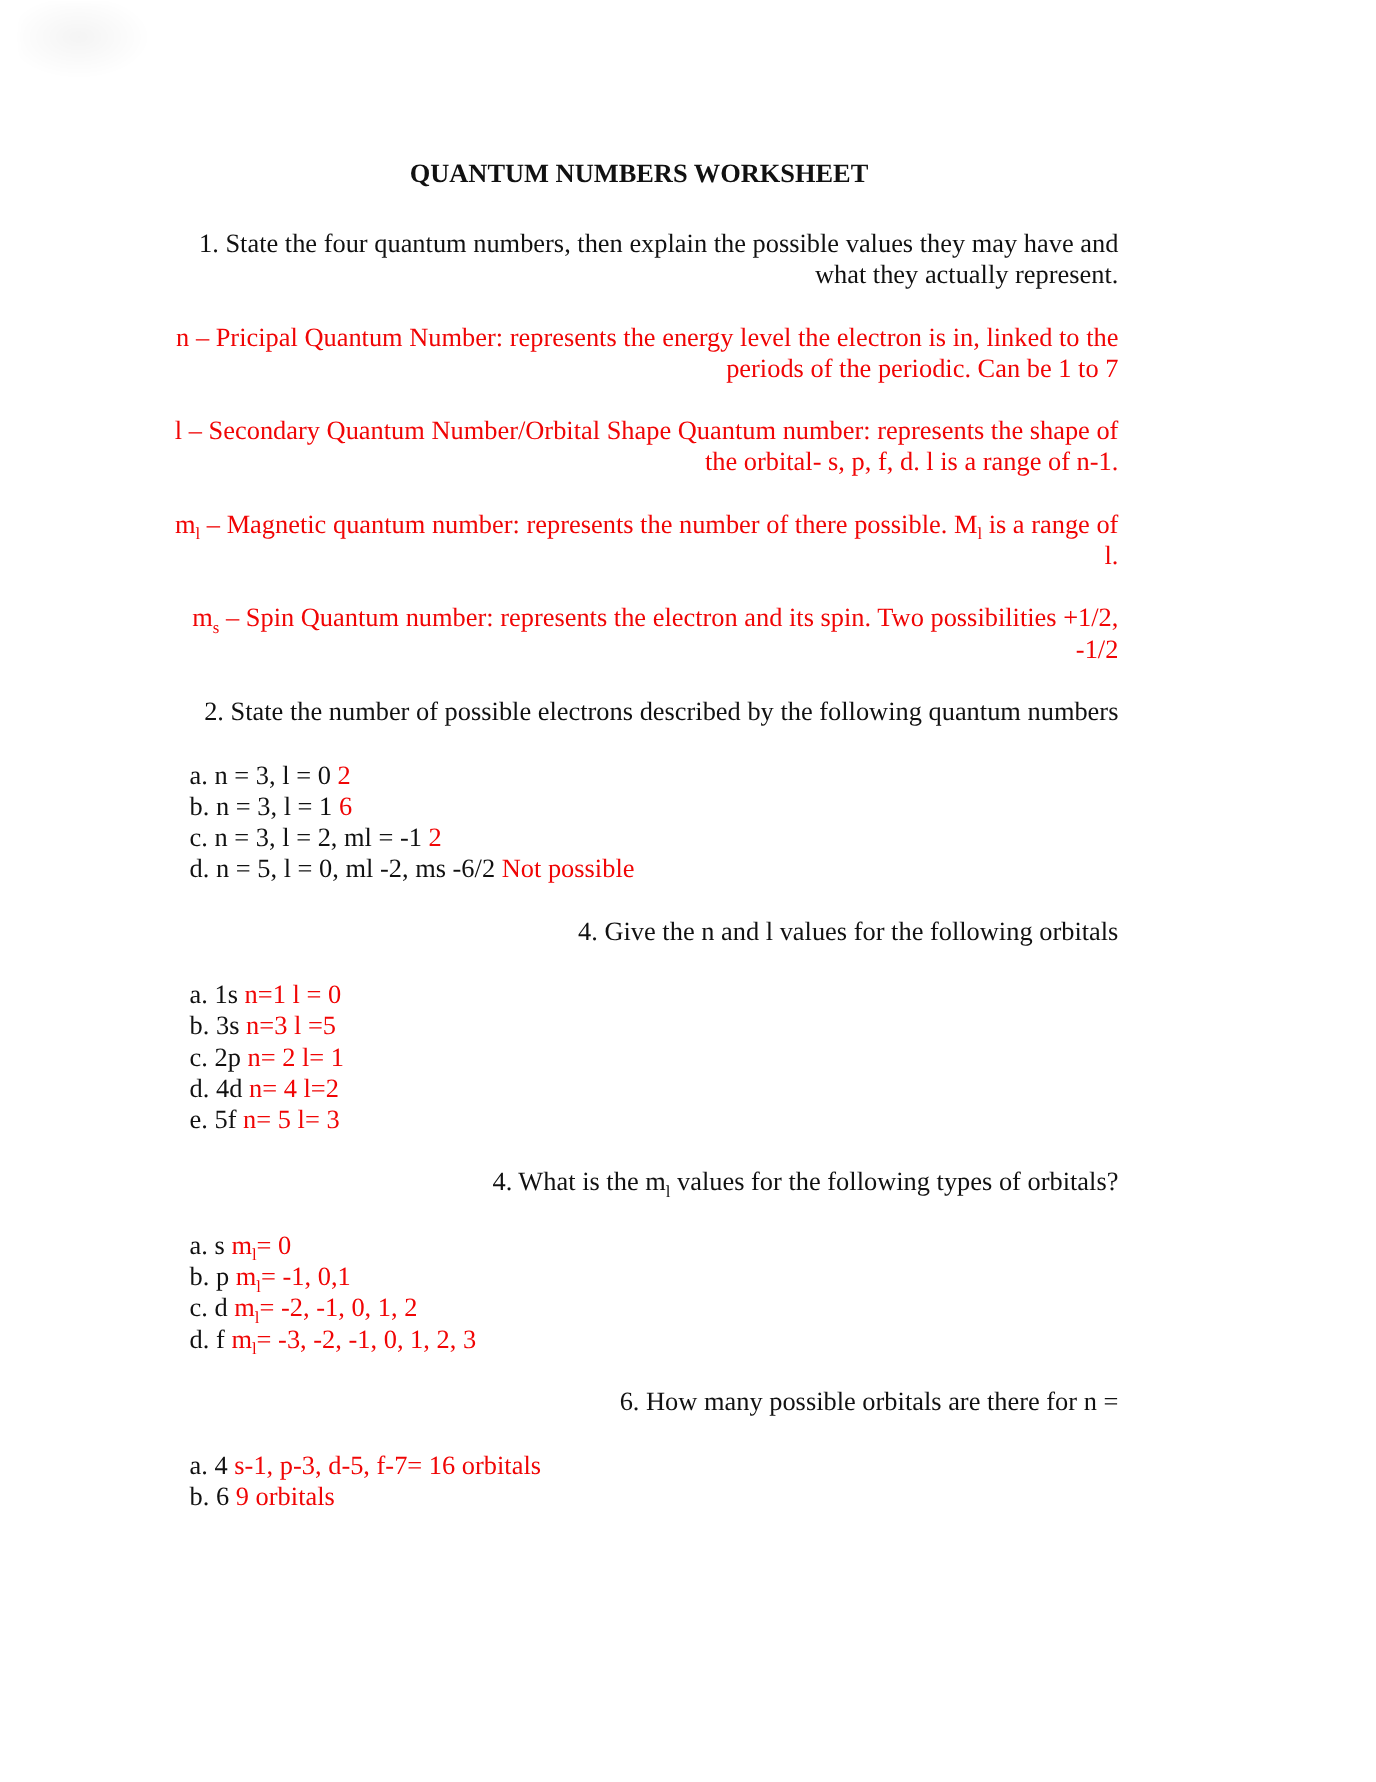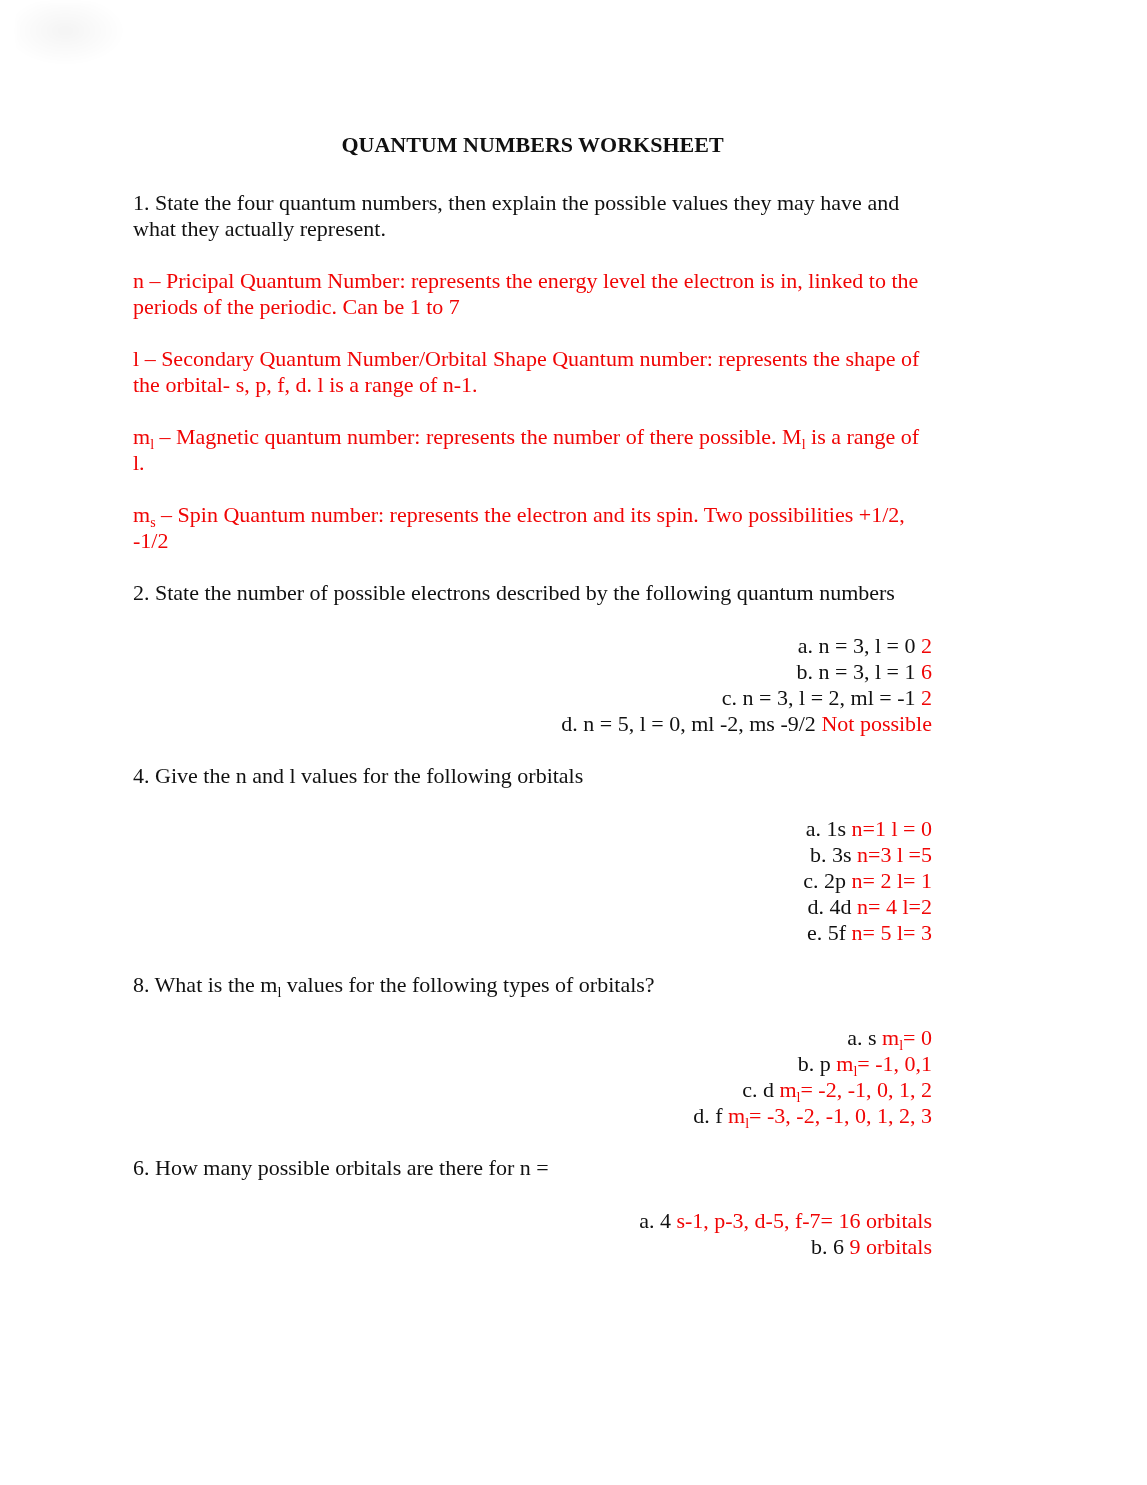--- a/index.html
+++ b/index.html
@@ -37,31 +37,31 @@
     font-size: 22px;
     line-height: 26px;
     font-weight: bold;
     text-align: center;
     margin: 0;
   }
   p.line {
     font-size: 22px;
     line-height: 26px;
     margin: 26px 0 0 0;
+    text-align: right;
   }
   p.q1-prompt { margin-top: 32px; }
   .red {
     color: var(--red, #f00505);
     font-weight: normal;
   }
   .blk { color: var(--ink, #111111); font-weight: normal; }
   .list {
     margin-top: 27px;
     padding-left: 25px;
-    text-align: right;
   }
   .list p.item {
     font-size: 22px;
     line-height: 26px;
     margin: 0;
   }
   sub {
     font-size: 14px;
     line-height: 0;
   }
@@ -84,34 +84,34 @@
   <p class="line red"><span>m</span><sub>l</sub><span> – Magnetic quantum number: represents the number of there possible. M</span><sub>l</sub><span> is a range of l.</span></p>
 
   <p class="line red"><span>m</span><sub>s</sub><span> – Spin Quantum number: represents the electron and its spin. Two possibilities +1/2, -1/2</span></p>
 
   <p class="line">2. State the number of possible electrons described by the following quantum numbers</p>
 
   <div class="list">
     <p class="item"><span class="blk">a. n = 3, l = 0 </span><span class="red">2</span></p>
     <p class="item"><span class="blk">b. n = 3, l = 1 </span><span class="red">6</span></p>
     <p class="item"><span class="blk">c. n = 3, l = 2, ml = -1 </span><span class="red">2</span></p>
-    <p class="item"><span class="blk">d. n = 5, l = 0, ml -2, ms -9/2 </span><span class="red">Not possible</span></p>
+    <p class="item"><span class="blk">d. n = 5, l = 0, ml -2, ms -6/2 </span><span class="red">Not possible</span></p>
   </div>
 
   <p class="line">4. Give the n and l values for the following orbitals</p>
 
   <div class="list">
     <p class="item"><span class="blk">a. 1s </span><span class="red">n=1 l = 0</span></p>
     <p class="item"><span class="blk">b. 3s </span><span class="red">n=3 l =5</span></p>
     <p class="item"><span class="blk">c. 2p </span><span class="red">n= 2 l= 1</span></p>
     <p class="item"><span class="blk">d. 4d </span><span class="red">n= 4 l=2</span></p>
     <p class="item"><span class="blk">e. 5f </span><span class="red">n= 5 l= 3</span></p>
   </div>
 
-  <p class="line"><span>8. What is the  m</span><sub>l</sub><span> values for the following types of orbitals?</span></p>
+  <p class="line"><span>4. What is the  m</span><sub>l</sub><span> values for the following types of orbitals?</span></p>
 
   <div class="list">
     <p class="item"><span class="blk">a. s </span><span class="red">m</span><sub class="red">l</sub><span class="red">= 0</span></p>
     <p class="item"><span class="blk">b. p </span><span class="red">m</span><sub class="red">l</sub><span class="red">= -1, 0,1</span></p>
     <p class="item"><span class="blk">c. d </span><span class="red">m</span><sub class="red">l</sub><span class="red">= -2, -1, 0,  1, 2</span></p>
     <p class="item"><span class="blk">d. f </span><span class="red">m</span><sub class="red">l</sub><span class="red">= -3, -2, -1, 0, 1, 2, 3</span></p>
   </div>
 
   <p class="line">6. How many possible orbitals are there for n =</p>
 

